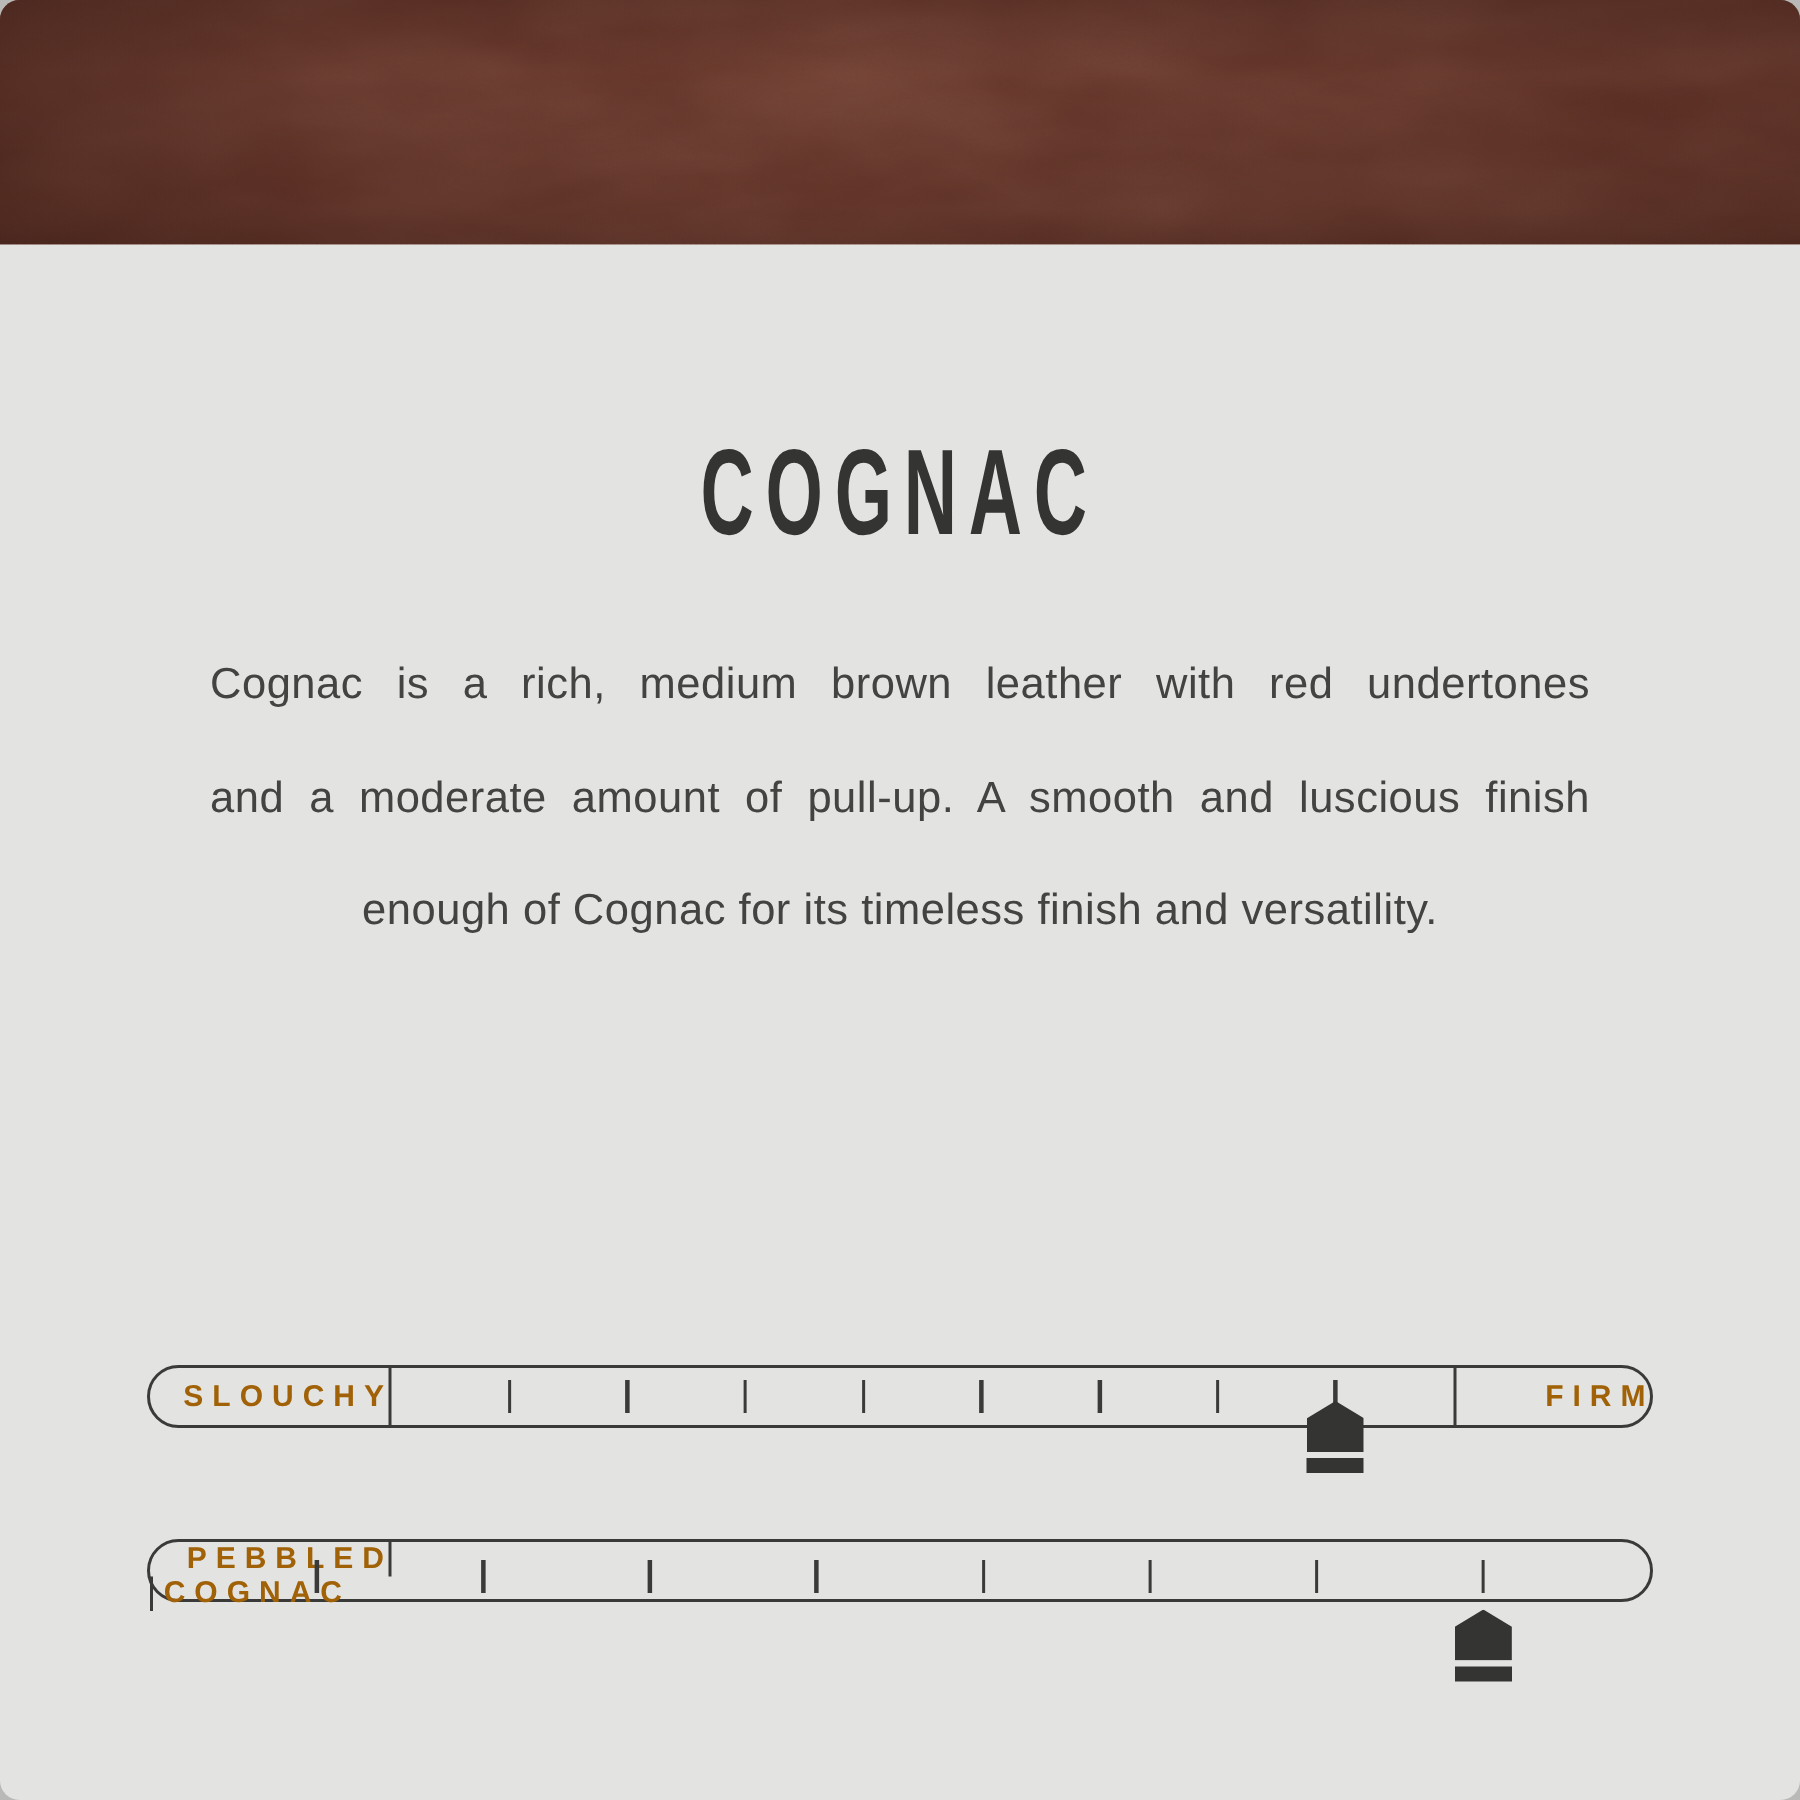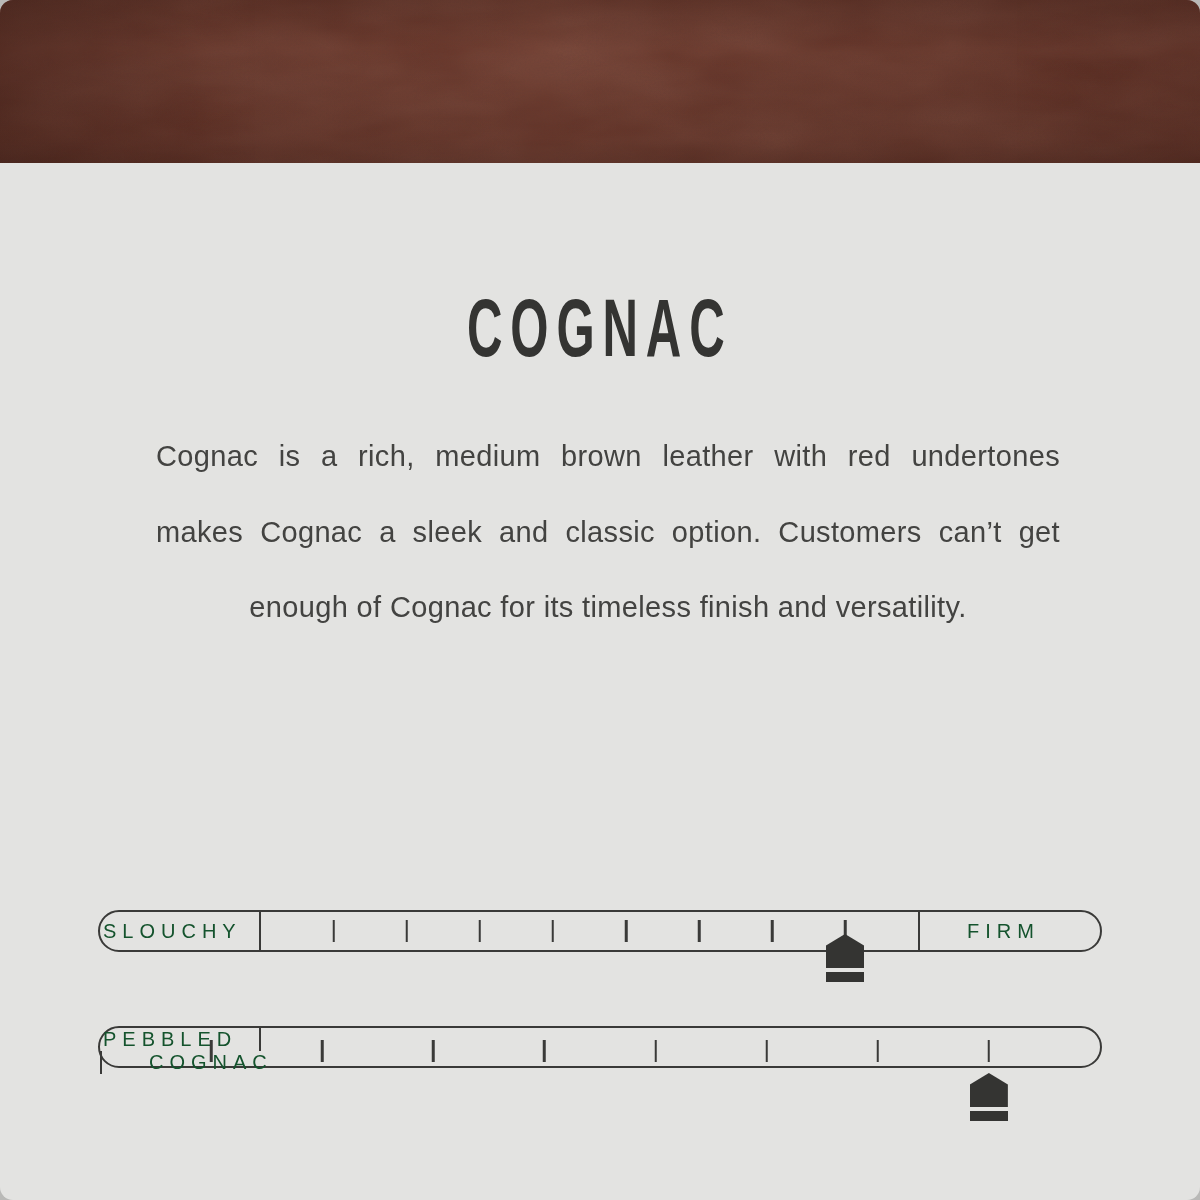--- a/index.html
+++ b/index.html
@@ -39,48 +39,47 @@
     position:absolute;top:419px;left:140px;width:920px;
     font-size:29px;
     color:#434341;
     letter-spacing:0.012em;
   }
   .desc-line{
     line-height:75.5px;
     text-align:justify;
     text-align-last:justify;
     white-space:nowrap;
-    margin-left:16px;
   }
   .desc-line.last{
     text-align:center;
     text-align-last:center;
   }
   
   .scale{
     position:absolute;left:98px;width:1004px;height:42px;
     border:2.5px solid #3a3a38;
     border-radius:22px;
     display:flex;
     box-sizing:border-box;
     background:transparent;
   }
   .scale.first{top:910px;}
   .scale.second{top:1026px;flex-direction:column;}
   .scale-endcap{
-    display:flex;align-items:center;justify-content:flex-start;
+    display:flex;align-items:center;justify-content:flex-end;
     box-sizing:border-box;
-    font-size:20px;font-weight:400;
+    font-size:20px;font-weight:700;
     letter-spacing:0.3em;
-    color:#14532d;
+    color:#a16207;
     white-space:nowrap;
   }
   .scale-endcap .lbl{transform:translateX(0.15em);} 
   .scale-left{width:161px;border-right:2.5px solid #3a3a38;}
-  .scale-right{width:182px;border-left:2.5px solid #3a3a38;padding-left:44px;}
+  .scale-right{width:131px;border-left:2.5px solid #3a3a38;padding-left:44px;}
   .scale-track{
     position:relative;flex:1;height:100%;
   }
   .tick{
     position:absolute;top:50%;
     width:2.5px;height:22px;
     background:#3a3a38;
     transform:translate(-50%,-50%);
   }
   .marker{
@@ -153,21 +152,21 @@
       <rect x="0" y="0" width="1200" height="163" fill="url(#vshade)"></rect>
     </svg>
   </div>
 
   <h1 class="title" style="margin:0;">
     <span>COGNAC</span>
   </h1>
 
   <div class="desc">
     <div class="desc-line">Cognac is a rich, medium brown leather with red undertones</div>
-    <div class="desc-line">makes Cognac a sleek and classic option. Customers can’t get</div>
+    <div class="desc-line">and a moderate amount of pull-up. A smooth and luscious finish</div>
     <div class="desc-line last">enough of Cognac for its timeless finish and versatility.</div>
   </div>
 
   <div class="scale first">
     <div class="scale-endcap scale-left">
       <span class="lbl">SLOUCHY</span>
     </div>
     <div class="scale-track">
       <div class="marker" style="left: calc(88.8889%);">
         <div class="marker-head"></div>

